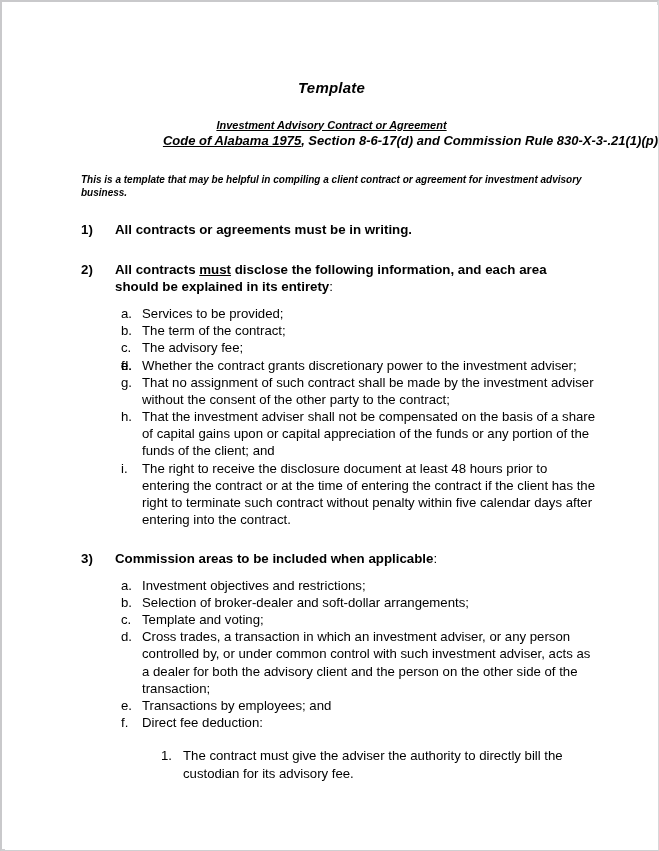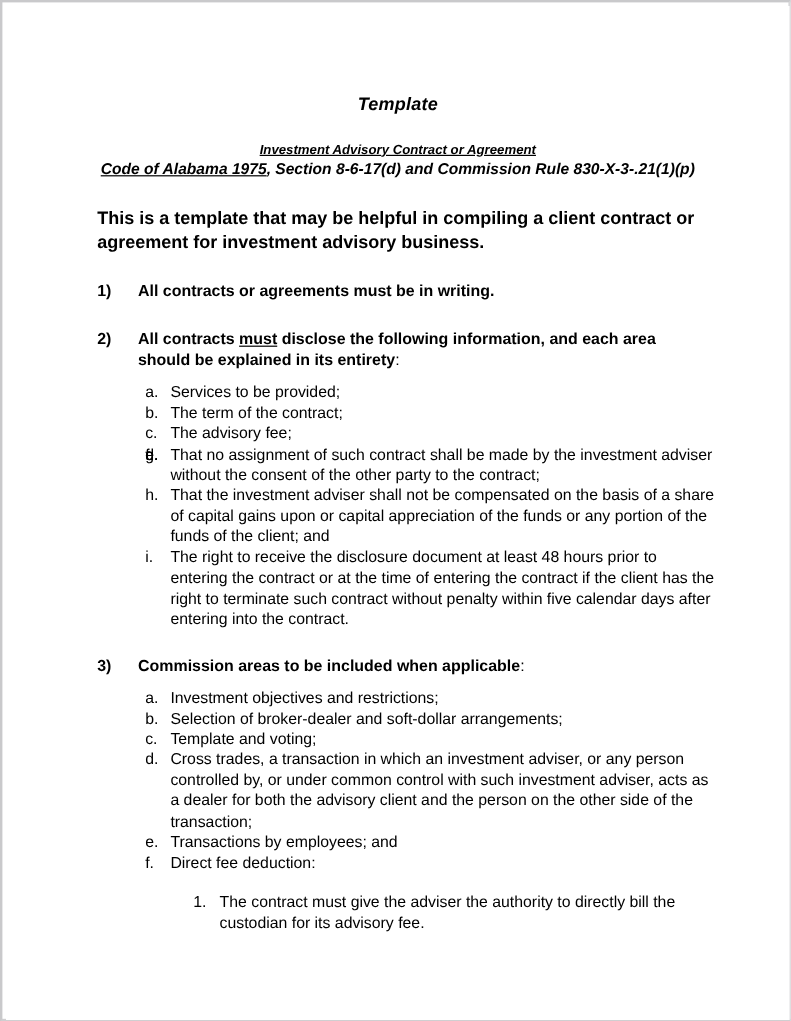--- a/index.html
+++ b/index.html
@@ -61,35 +61,36 @@
   .doc-subtitle {
     text-align: center;
     font-weight: bold;
     font-style: italic;
     font-size: 11px;
     text-decoration: underline;
     margin: 22px 0 0 0;
     line-height: 1.15;
   }
   .doc-citation {
-    text-align: center;
+    text-align: right;
     font-weight: bold;
     font-style: italic;
     font-size: 13px;
     margin: 3px 0 0 0;
     line-height: 1.15;
   }
   .doc-citation .cite-underline { text-decoration: underline; }
 
   .intro-para {
     font-weight: bold;
-    font-size: 15px;
+    font-size: 10px;
     line-height: 1.30;
     margin: 24px 0 0 0;
     padding: 0 72px 0 76px;
+    font-style: italic;
   }
 
   
   .num-item {
     position: relative;
     font-weight: bold;
     font-size: 13.3px;
     line-height: 1.33;
     padding: 0 72px 0 110px;
     margin-top: 22px;
@@ -180,21 +181,21 @@
         <div class="alpha-item">
           <span class="alpha-marker">c.</span><span>The advisory fee;</span>
         </div>
         <div class="alpha-item">
           <span class="alpha-marker">d.</span>
         </div>
         <div class="alpha-item">
           <span class="alpha-marker">e.</span>
         </div>
         <div class="alpha-item">
-          <span class="alpha-marker">f.</span>
+          <span class="alpha-marker">f.</span><span>Whether the contract grants discretionary power to the investment adviser;</span>
         </div>
         <div class="alpha-item">
           <span class="alpha-marker">g.</span><span>That no assignment of such contract shall be made by the investment adviser without the consent of the other party to the contract;</span>
         </div>
         <div class="alpha-item">
           <span class="alpha-marker">h.</span><span>That the investment adviser shall not be compensated on the basis of a share of capital gains upon or capital appreciation of the funds or any portion of the funds of the client; and</span>
         </div>
         <div class="alpha-item">
           <span class="alpha-marker">i.</span><span>The right to receive the disclosure document at least 48 hours prior to entering the contract or at the time of entering the contract if the client has the right to terminate such contract without penalty within five calendar days after entering into the contract.</span>
         </div>

